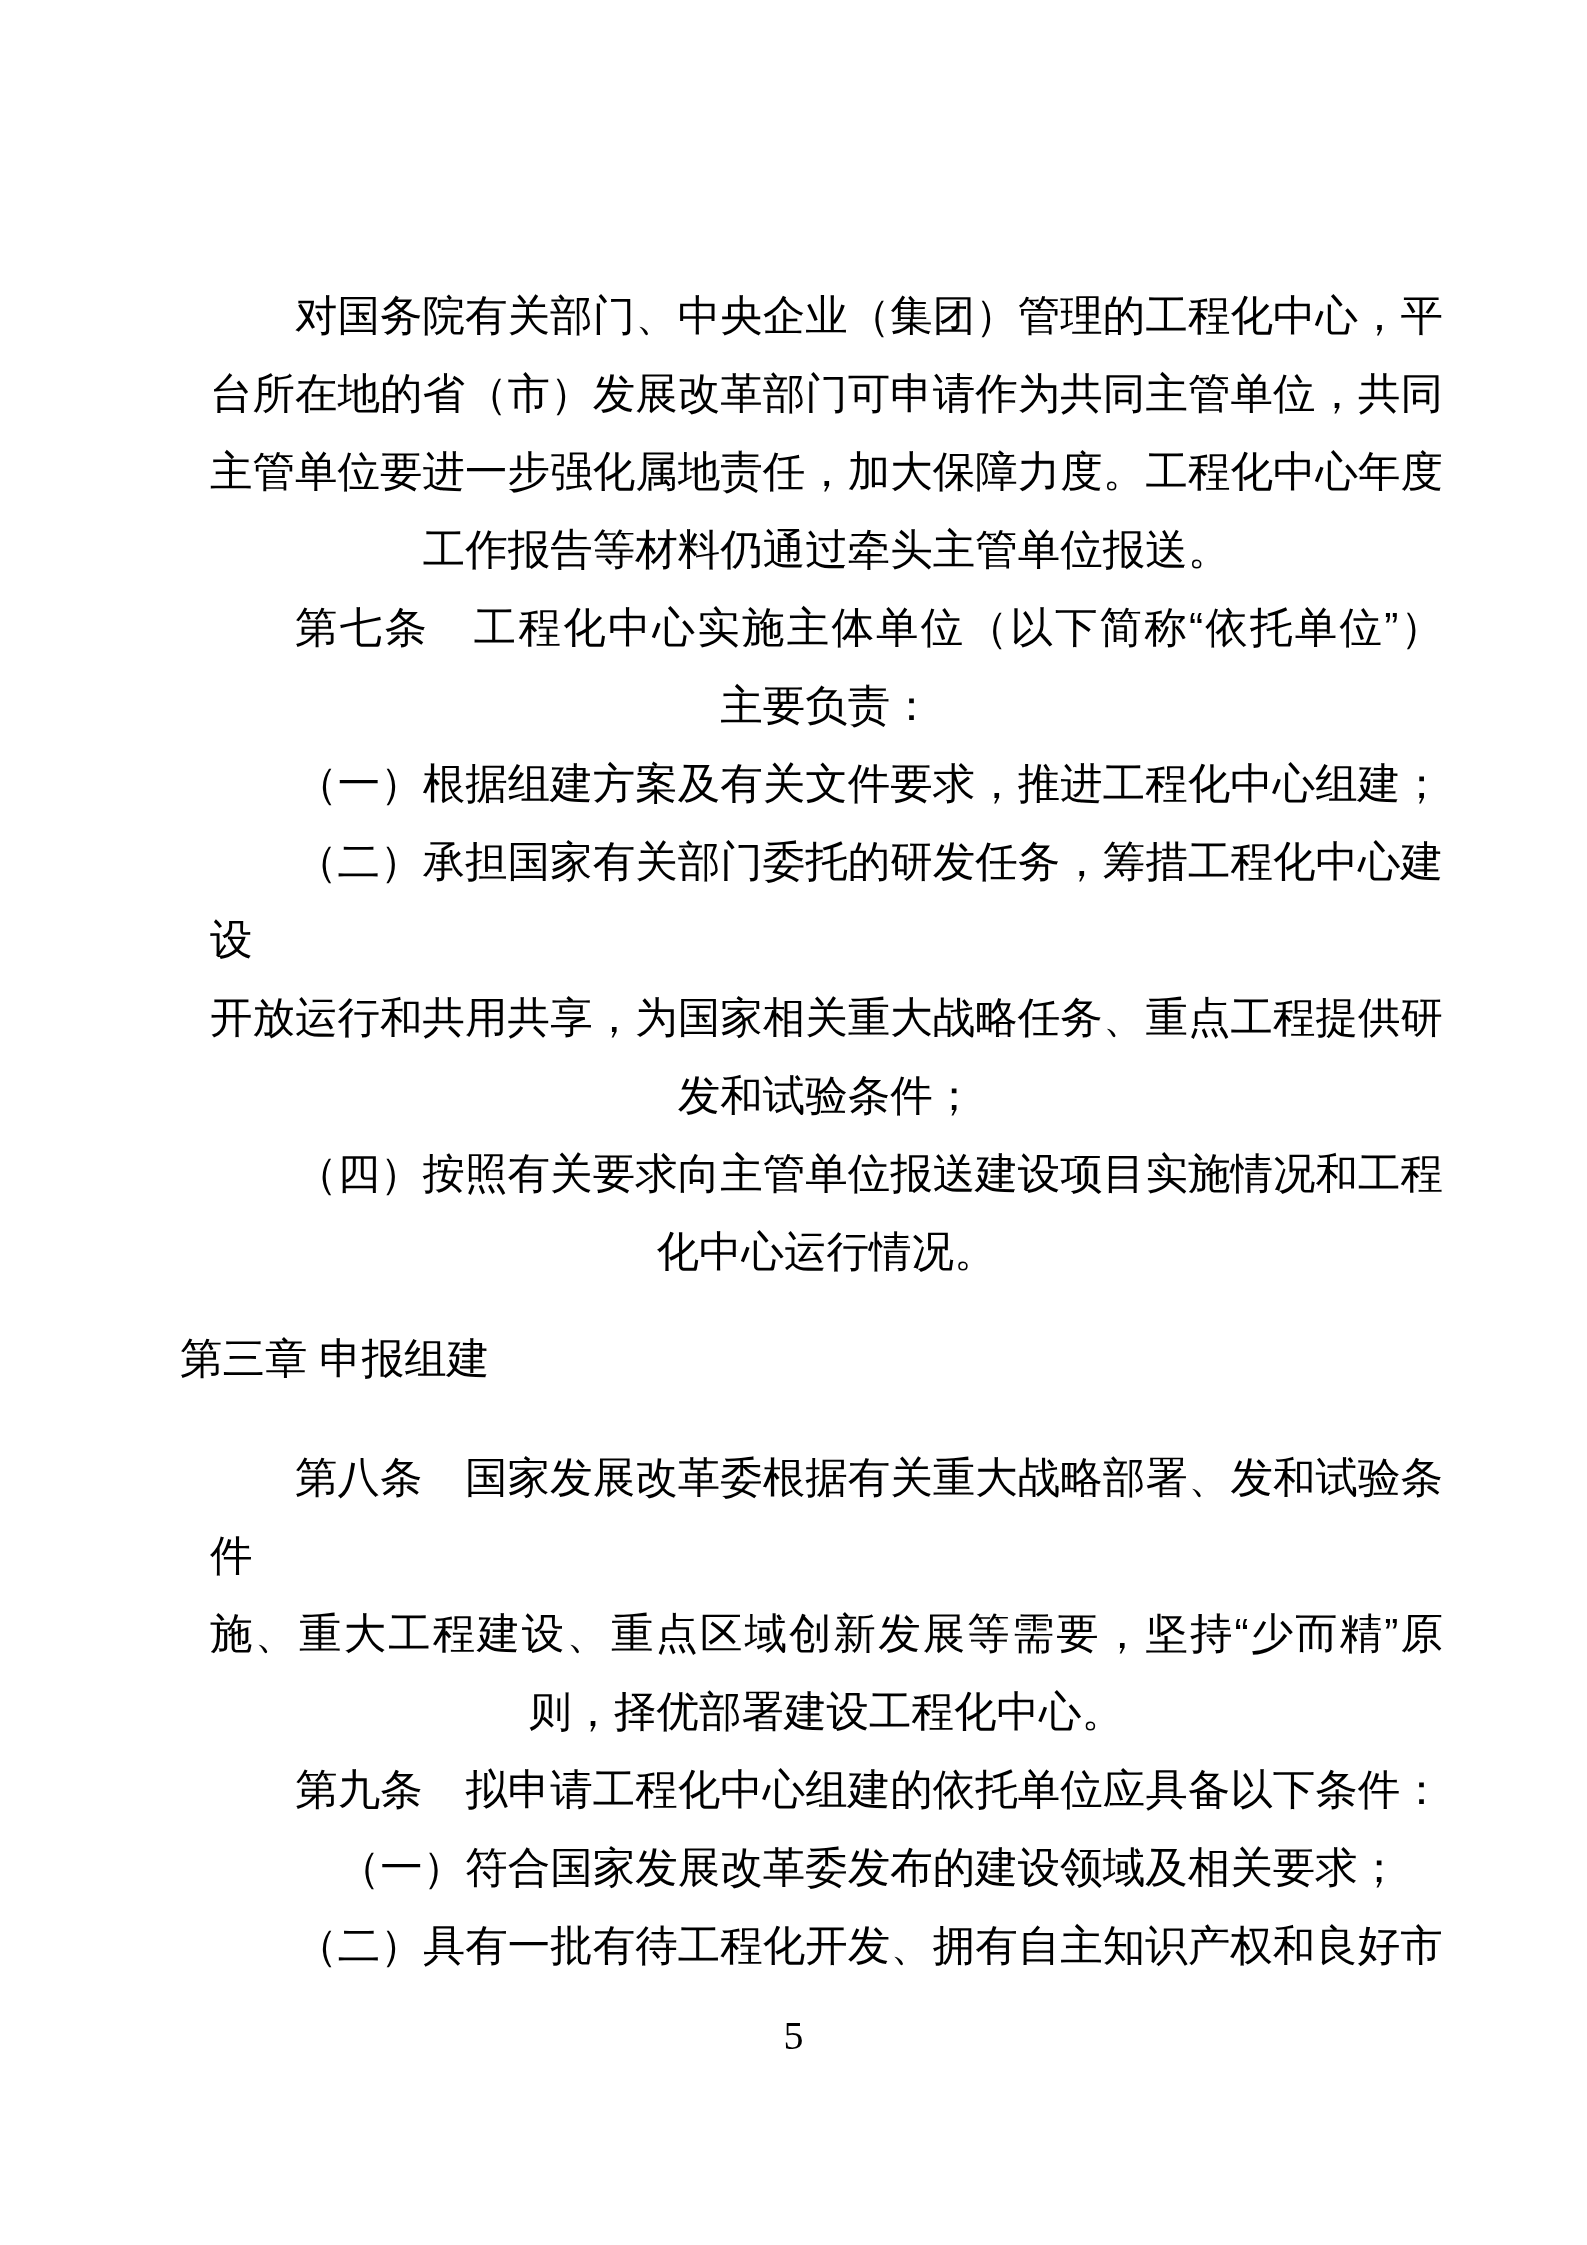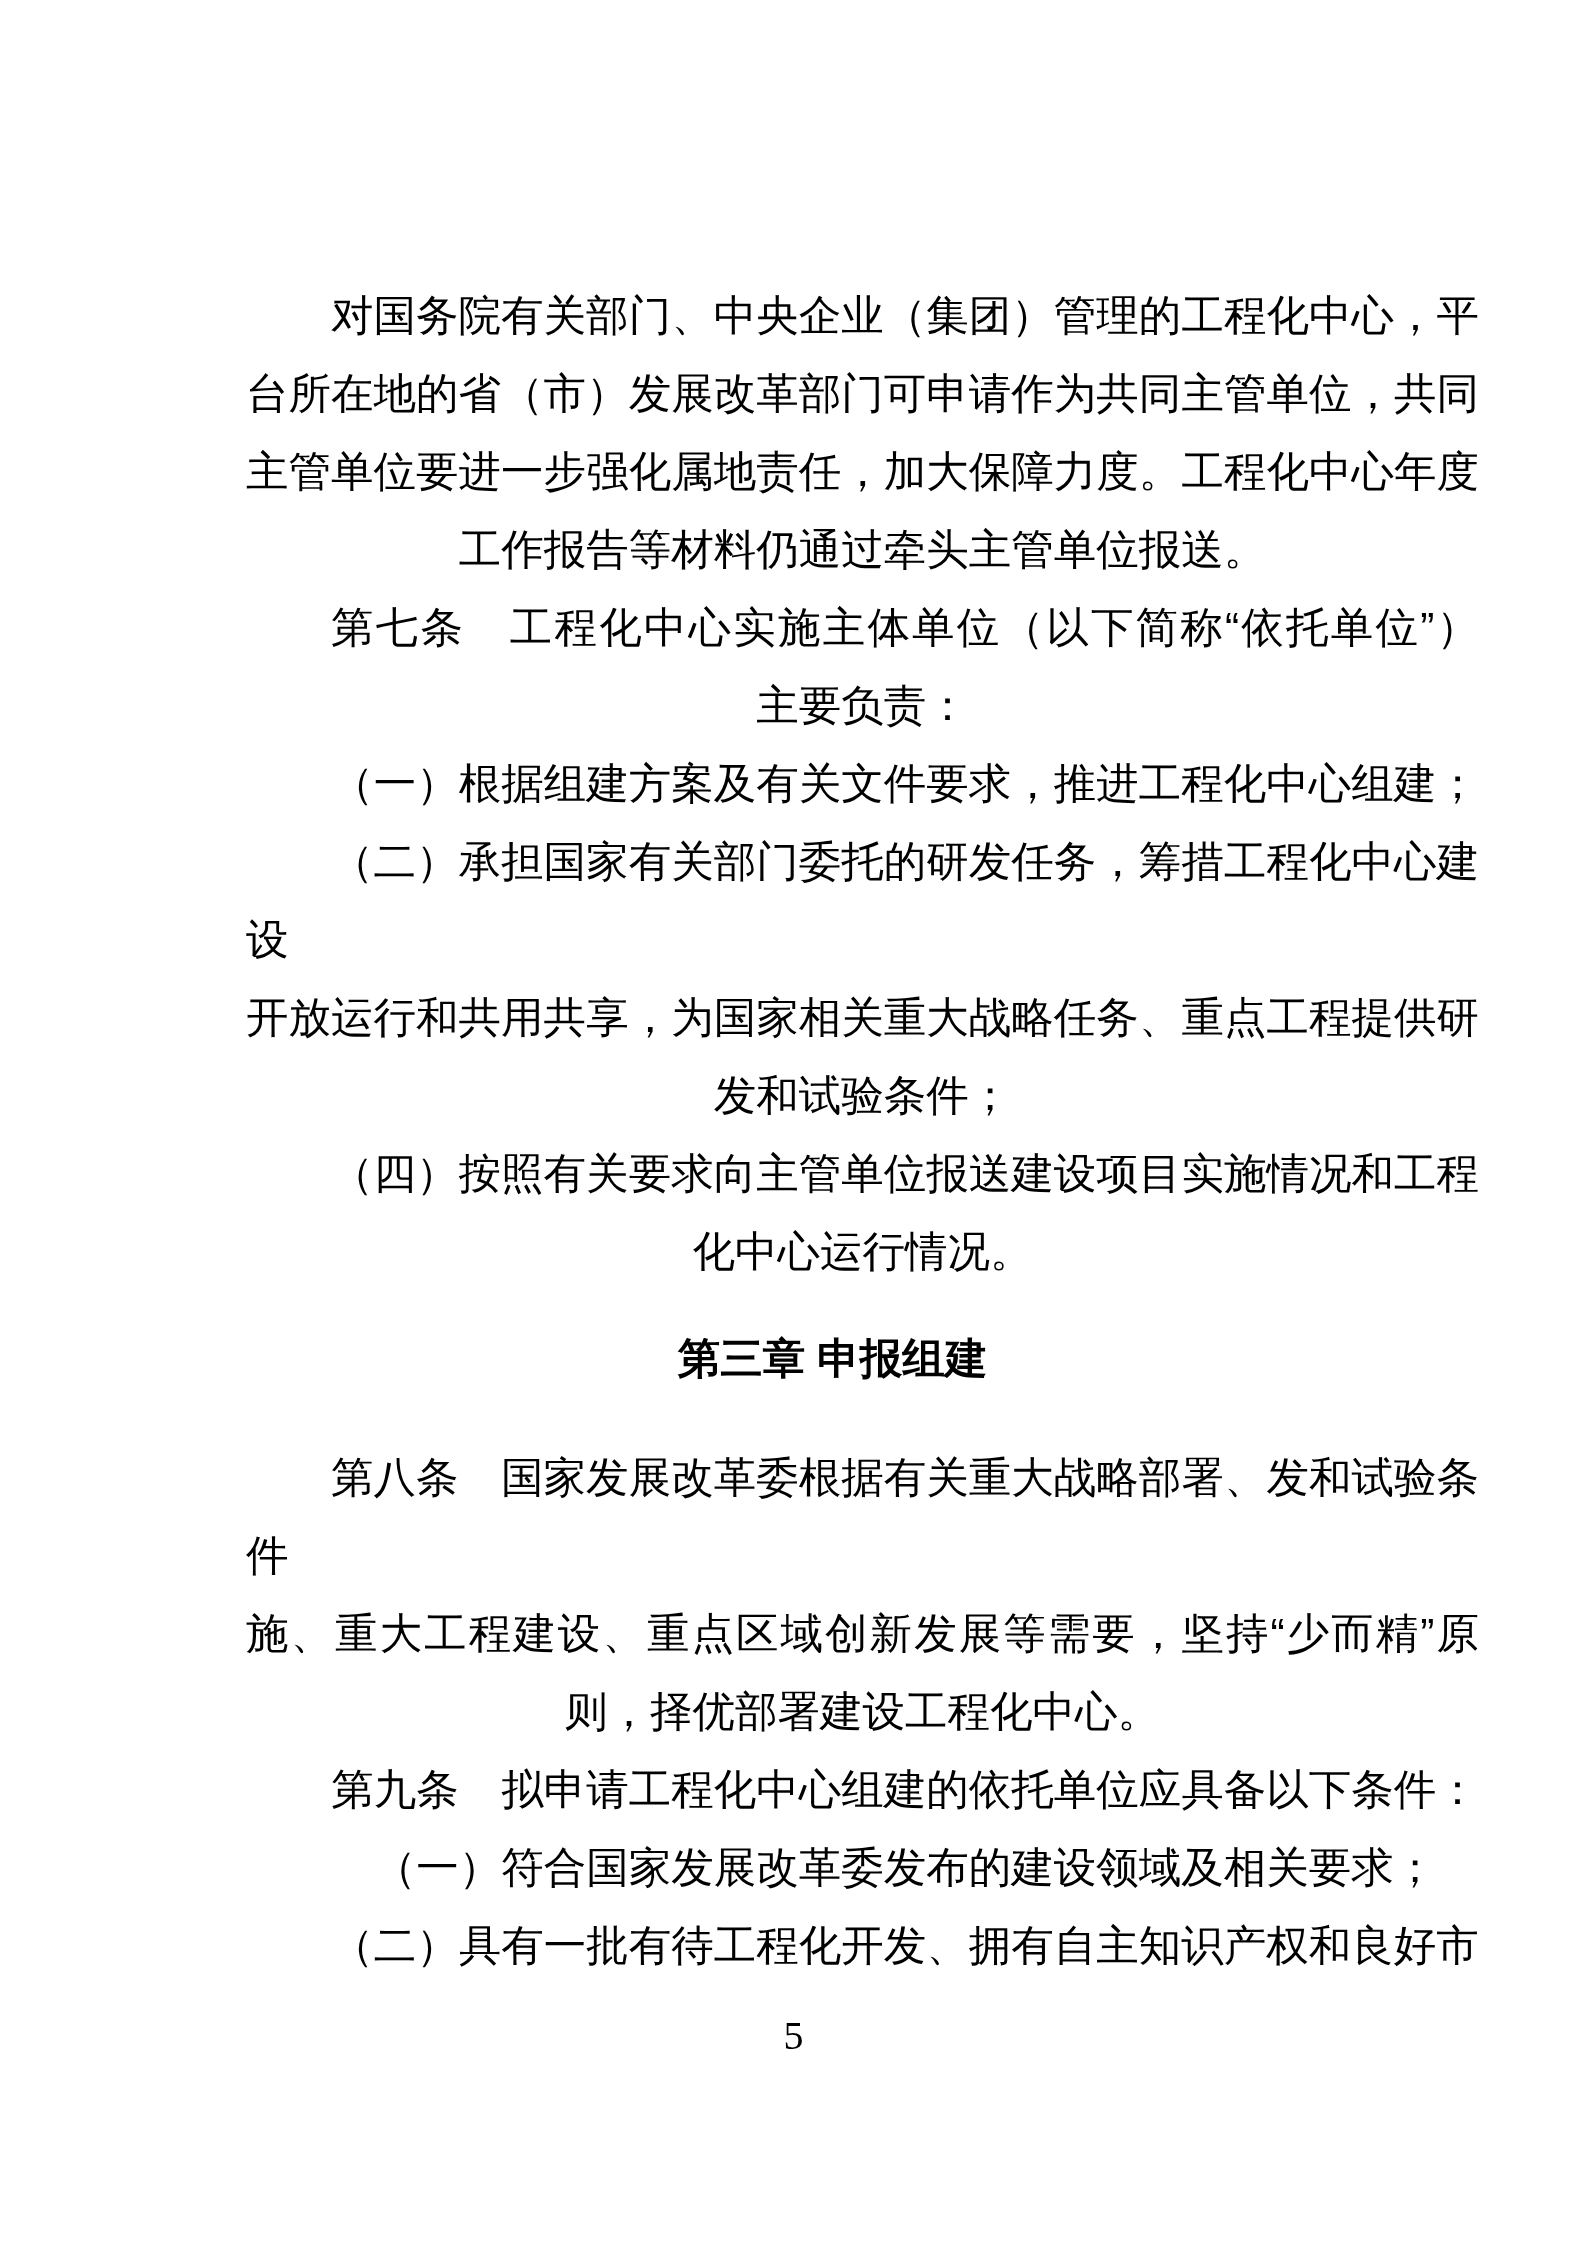--- a/index.html
+++ b/index.html
@@ -17,39 +17,37 @@
   }
   .text-block {
     position: absolute;
     left: 210px;
     top: 277px;
     width: 1233px;
     font-family: "Liberation Sans", "DejaVu Sans", sans-serif;
     font-size: 42.5px;
     line-height: 78px;
     color: #000000;
-    margin-left: 36px;
   }
   .line {
     text-align: center;
     min-height: 78px;
   }
   .line.indent {
     text-indent: 85px;
   }
   .line.justify {
     text-align: justify;
     text-align-last: justify;
     text-justify: inter-character;
   }
   .heading {
     position: relative;
     left: -30px;
-    text-align: center;
-    font-weight: bold;
+    font-weight: normal;
     margin-top: 29px;
     margin-bottom: 41px;
     line-height: 78px;
   }
   .page-number {
     position: absolute;
     top: 2012px;
     left: 0;
     width: 100%;
     text-align: center;

